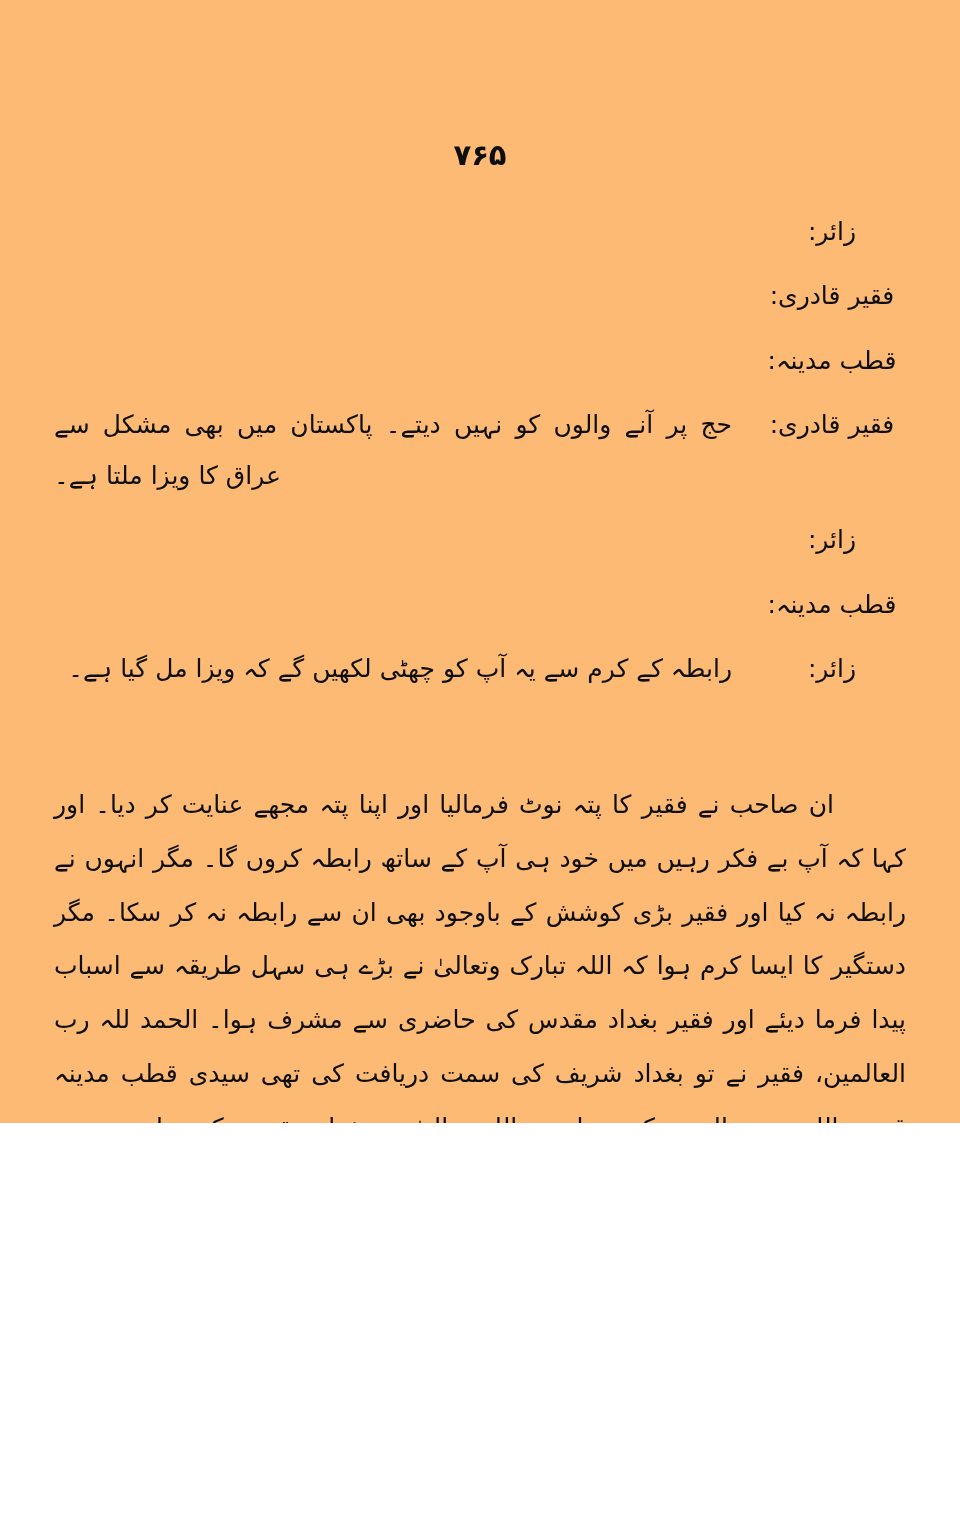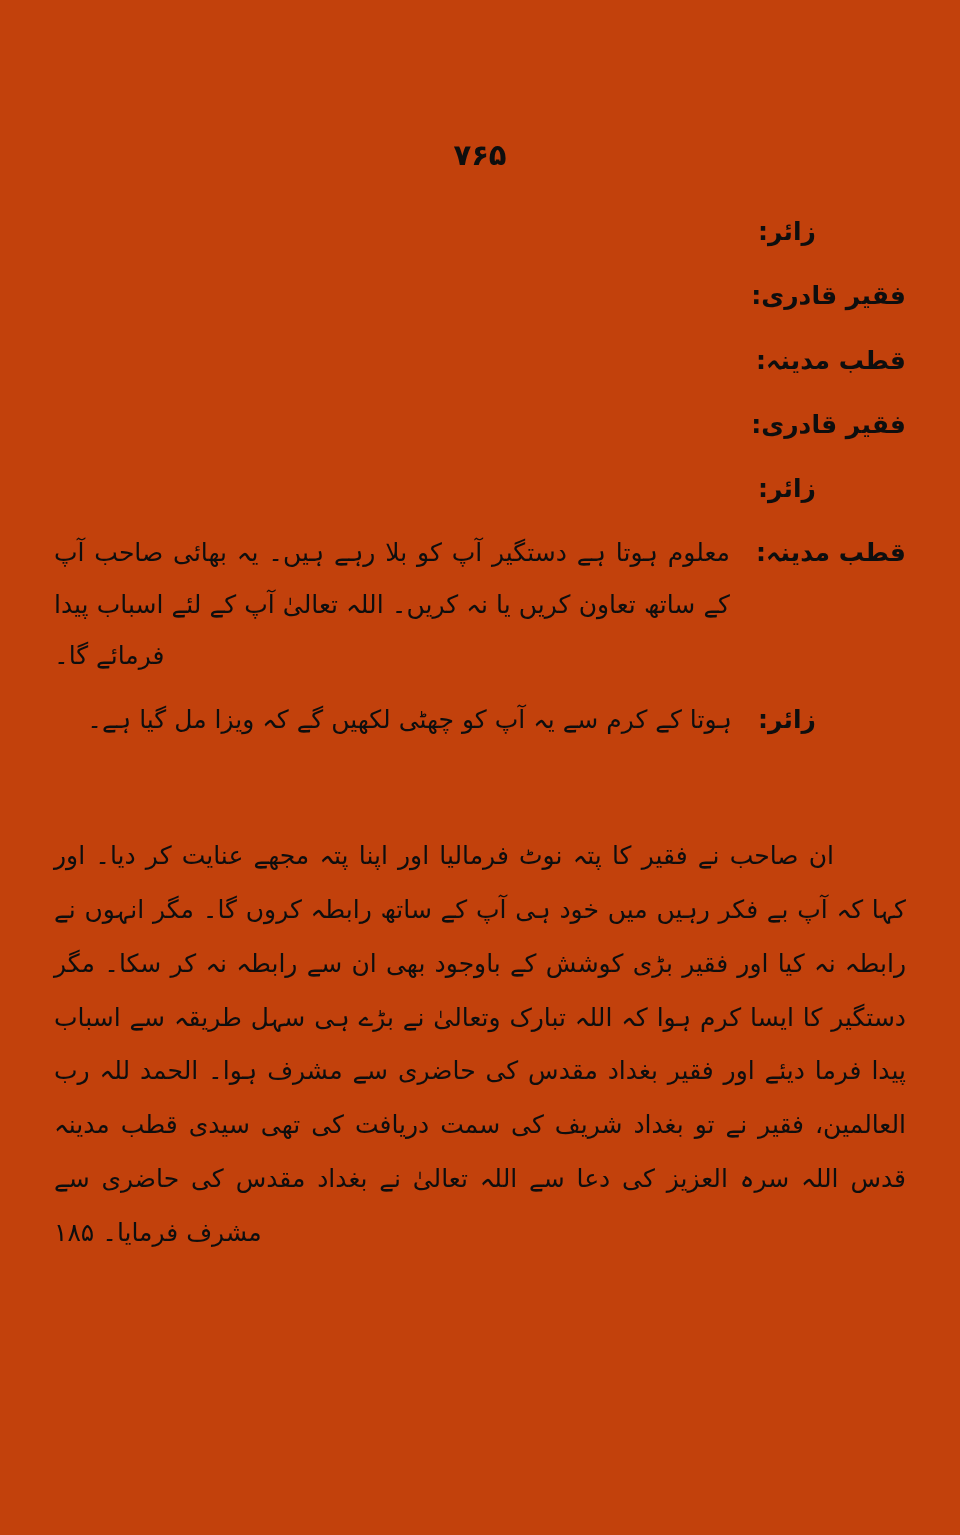--- a/index.html
+++ b/index.html
@@ -10,22 +10,22 @@
   }
 
   body {
     font-family: "DejaVu Sans", sans-serif;
     color: #0e0e0e;
   }
 
   .scan-page {
     position: relative;
     width: 960px;
-    height: 1535px;
-    background: #c2410c;
+    height: 1123px;
+    background: #fdba74;
     direction: rtl;
     padding: 138px 54px 40px 54px;
     overflow: hidden;
   }
 
   .page-number {
     text-align: center;
     font-size: 29px;
     font-weight: 700;
     letter-spacing: 2px;
@@ -40,22 +40,22 @@
     display: flex;
     align-items: flex-start;
     gap: 26px;
     margin-bottom: 13px;
     font-size: 25px;
     line-height: 2.05;
   }
 
   .speaker {
     flex: 0 0 148px;
-    font-weight: 700;
-    text-align: left;
+    font-weight: 400;
+    text-align: center;
     white-space: nowrap;
   }
 
   .speech {
     flex: 1;
     text-align: right;
   }
 
   
   .speech.wrap {
@@ -88,33 +88,33 @@
     <div class="dialogue-row">
       <span class="speaker">فقیر قادری:</span>
     </div>
 
     <div class="dialogue-row">
       <span class="speaker">قطب مدینہ:</span>
     </div>
 
     <div class="dialogue-row">
       <span class="speaker">فقیر قادری:</span>
+      <span class="speech wrap">حج پر آنے والوں کو نہیں دیتے۔ پاکستان میں بھی مشکل سے عراق کا ویزا ملتا ہے۔</span>
     </div>
 
     <div class="dialogue-row">
       <span class="speaker">زائر:</span>
     </div>
 
     <div class="dialogue-row">
       <span class="speaker">قطب مدینہ:</span>
-      <span class="speech wrap">معلوم ہوتا ہے دستگیر آپ کو بلا رہے ہیں۔ یہ بھائی صاحب آپ کے ساتھ تعاون کریں یا نہ کریں۔ اللہ تعالیٰ آپ کے لئے اسباب پیدا فرمائے گا۔</span>
     </div>
 
     <div class="dialogue-row">
       <span class="speaker">زائر:</span>
-      <span class="speech">ہوتا کے کرم سے یہ آپ کو چھٹی لکھیں گے کہ ویزا مل گیا ہے۔</span>
+      <span class="speech">رابطہ کے کرم سے یہ آپ کو چھٹی لکھیں گے کہ ویزا مل گیا ہے۔</span>
     </div>
 
   </div>
 
   <div class="body-paragraph">ان صاحب نے فقیر کا پتہ نوٹ فرمالیا اور اپنا پتہ مجھے عنایت کر دیا۔ اور کہا کہ آپ بے فکر رہیں میں خود ہی آپ کے ساتھ رابطہ کروں گا۔ مگر انہوں نے رابطہ نہ کیا اور فقیر بڑی کوشش کے باوجود بھی ان سے رابطہ نہ کر سکا۔ مگر دستگیر کا ایسا کرم ہوا کہ اللہ تبارک وتعالیٰ نے بڑے ہی سہل طریقہ سے اسباب پیدا فرما دیئے اور فقیر بغداد مقدس کی حاضری سے مشرف ہوا۔ الحمد للہ رب العالمین، فقیر نے تو بغداد شریف کی سمت دریافت کی تھی سیدی قطب مدینہ قدس اللہ سرہ العزیز کی دعا سے اللہ تعالیٰ نے بغداد مقدس کی حاضری سے مشرف فرمایا۔ ۱۸۵</div>
 
 </div>
 
 </body></html>

